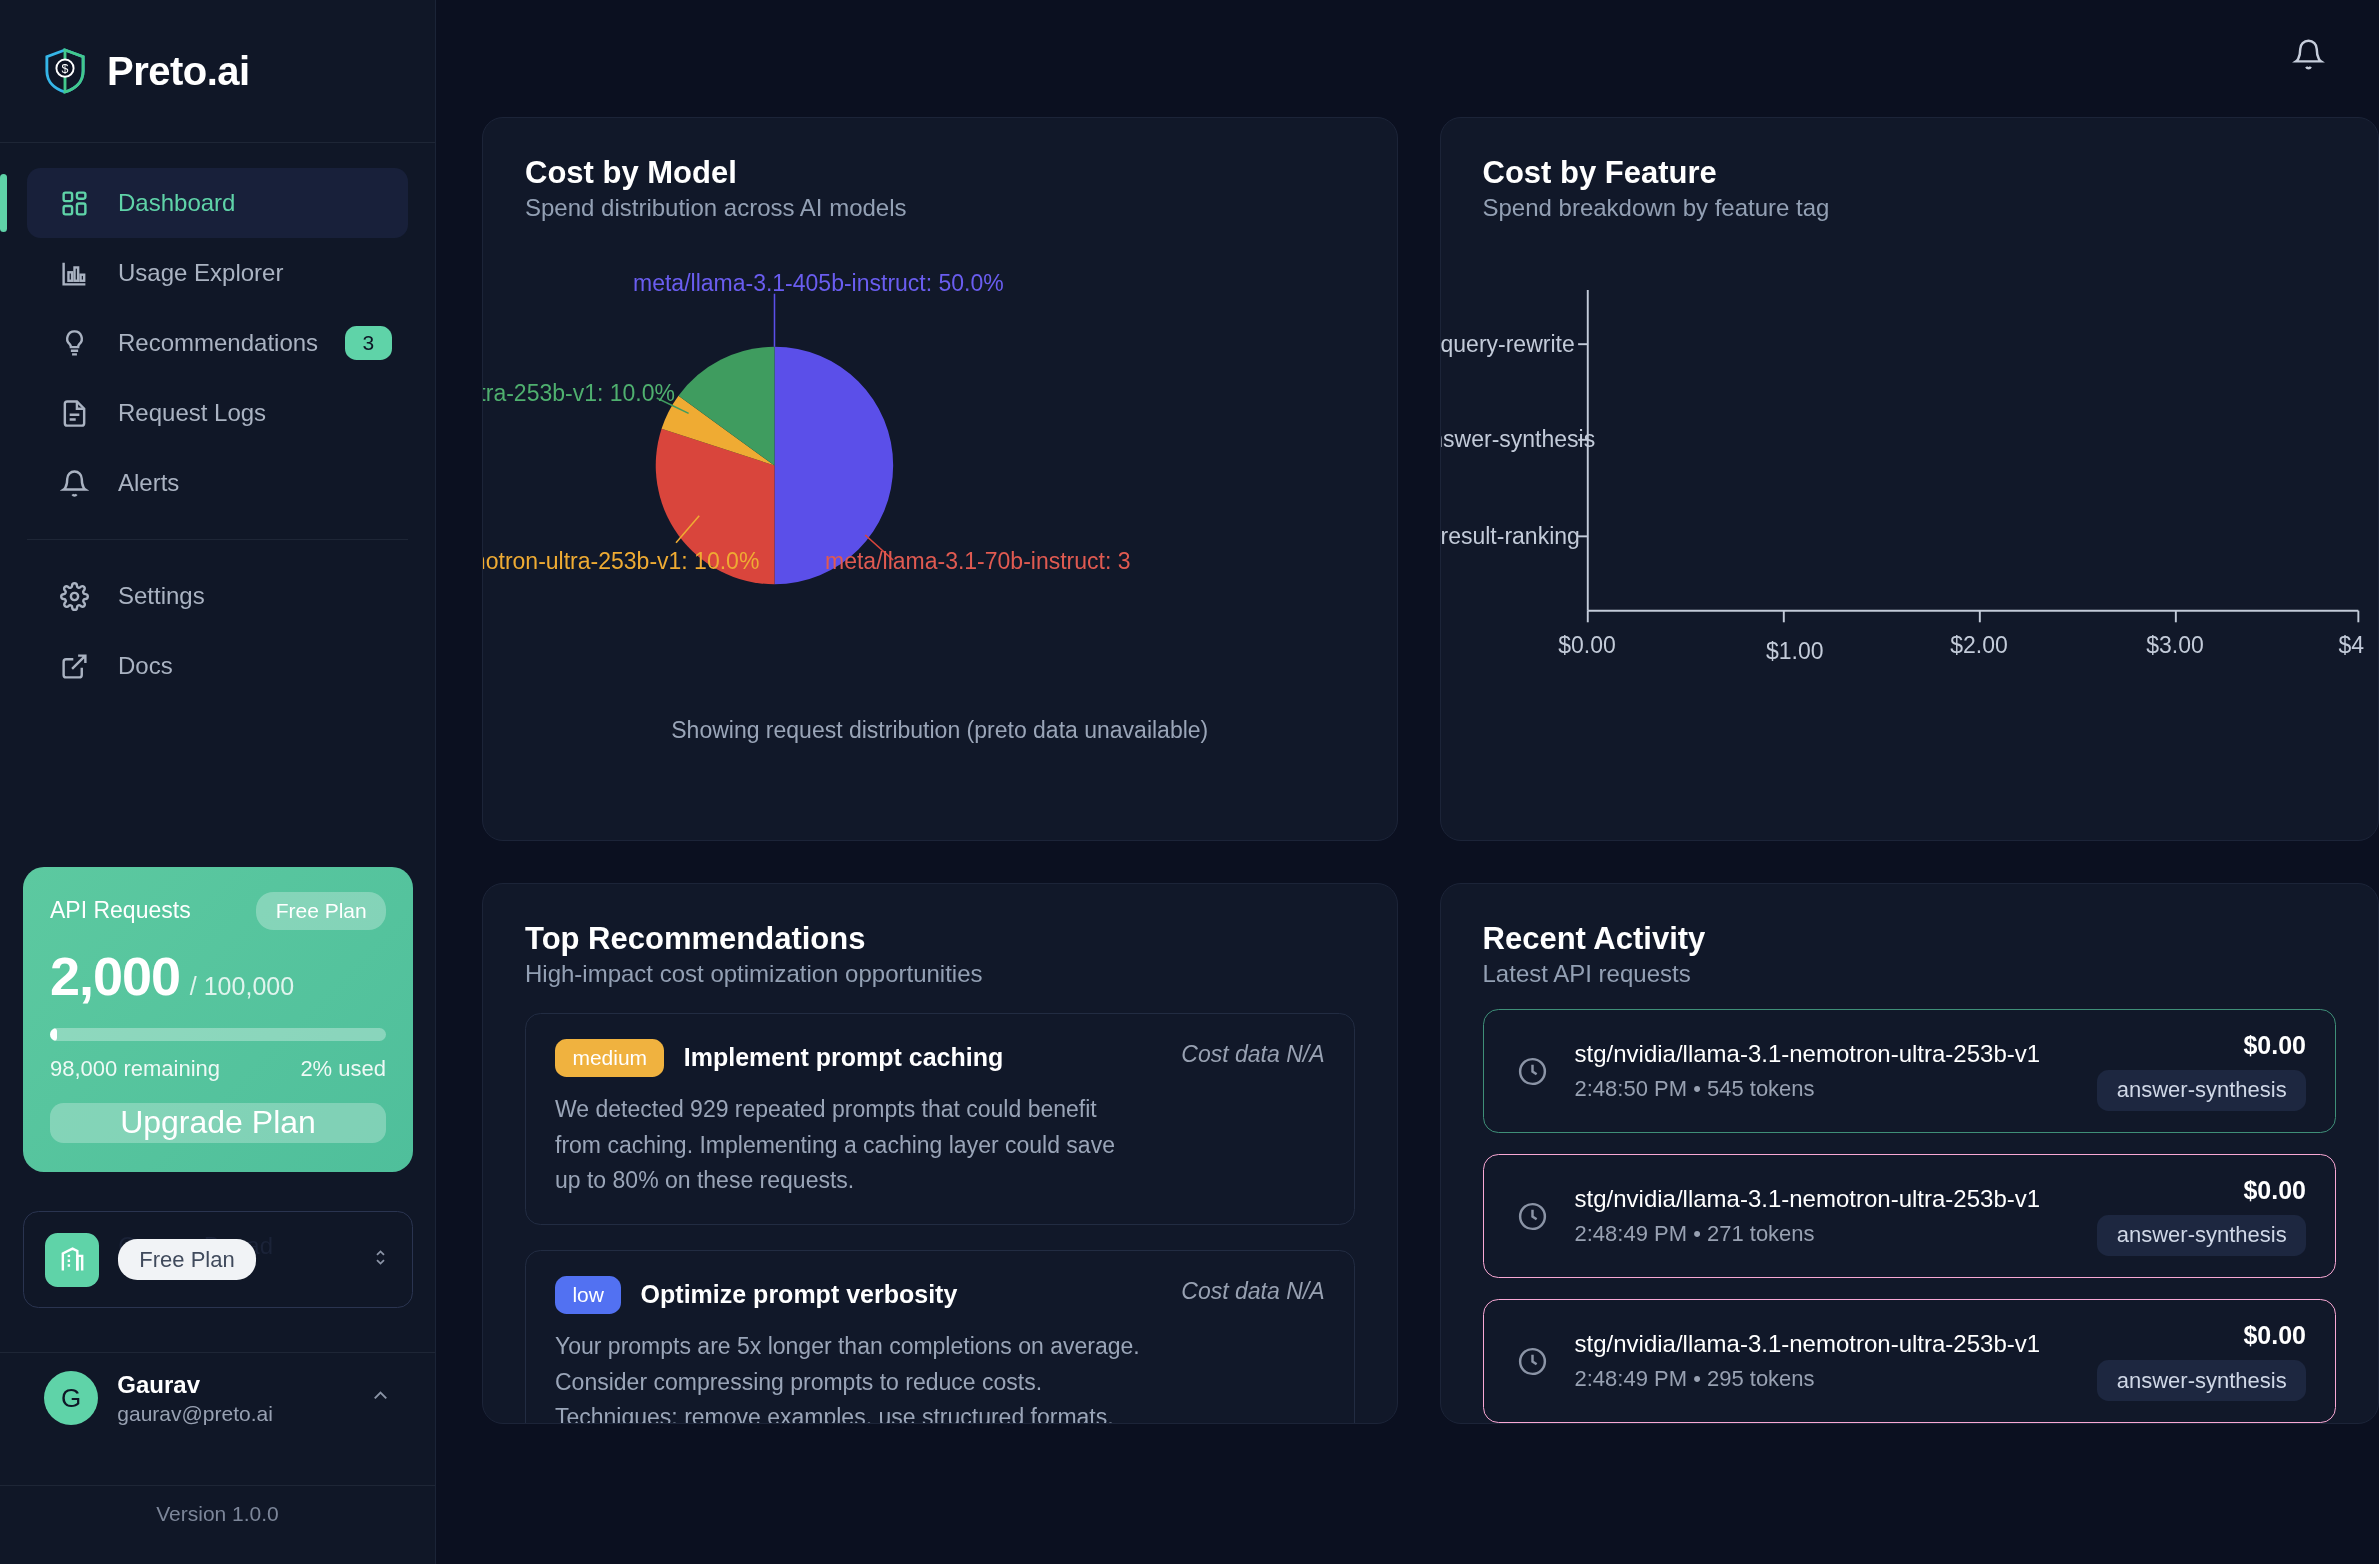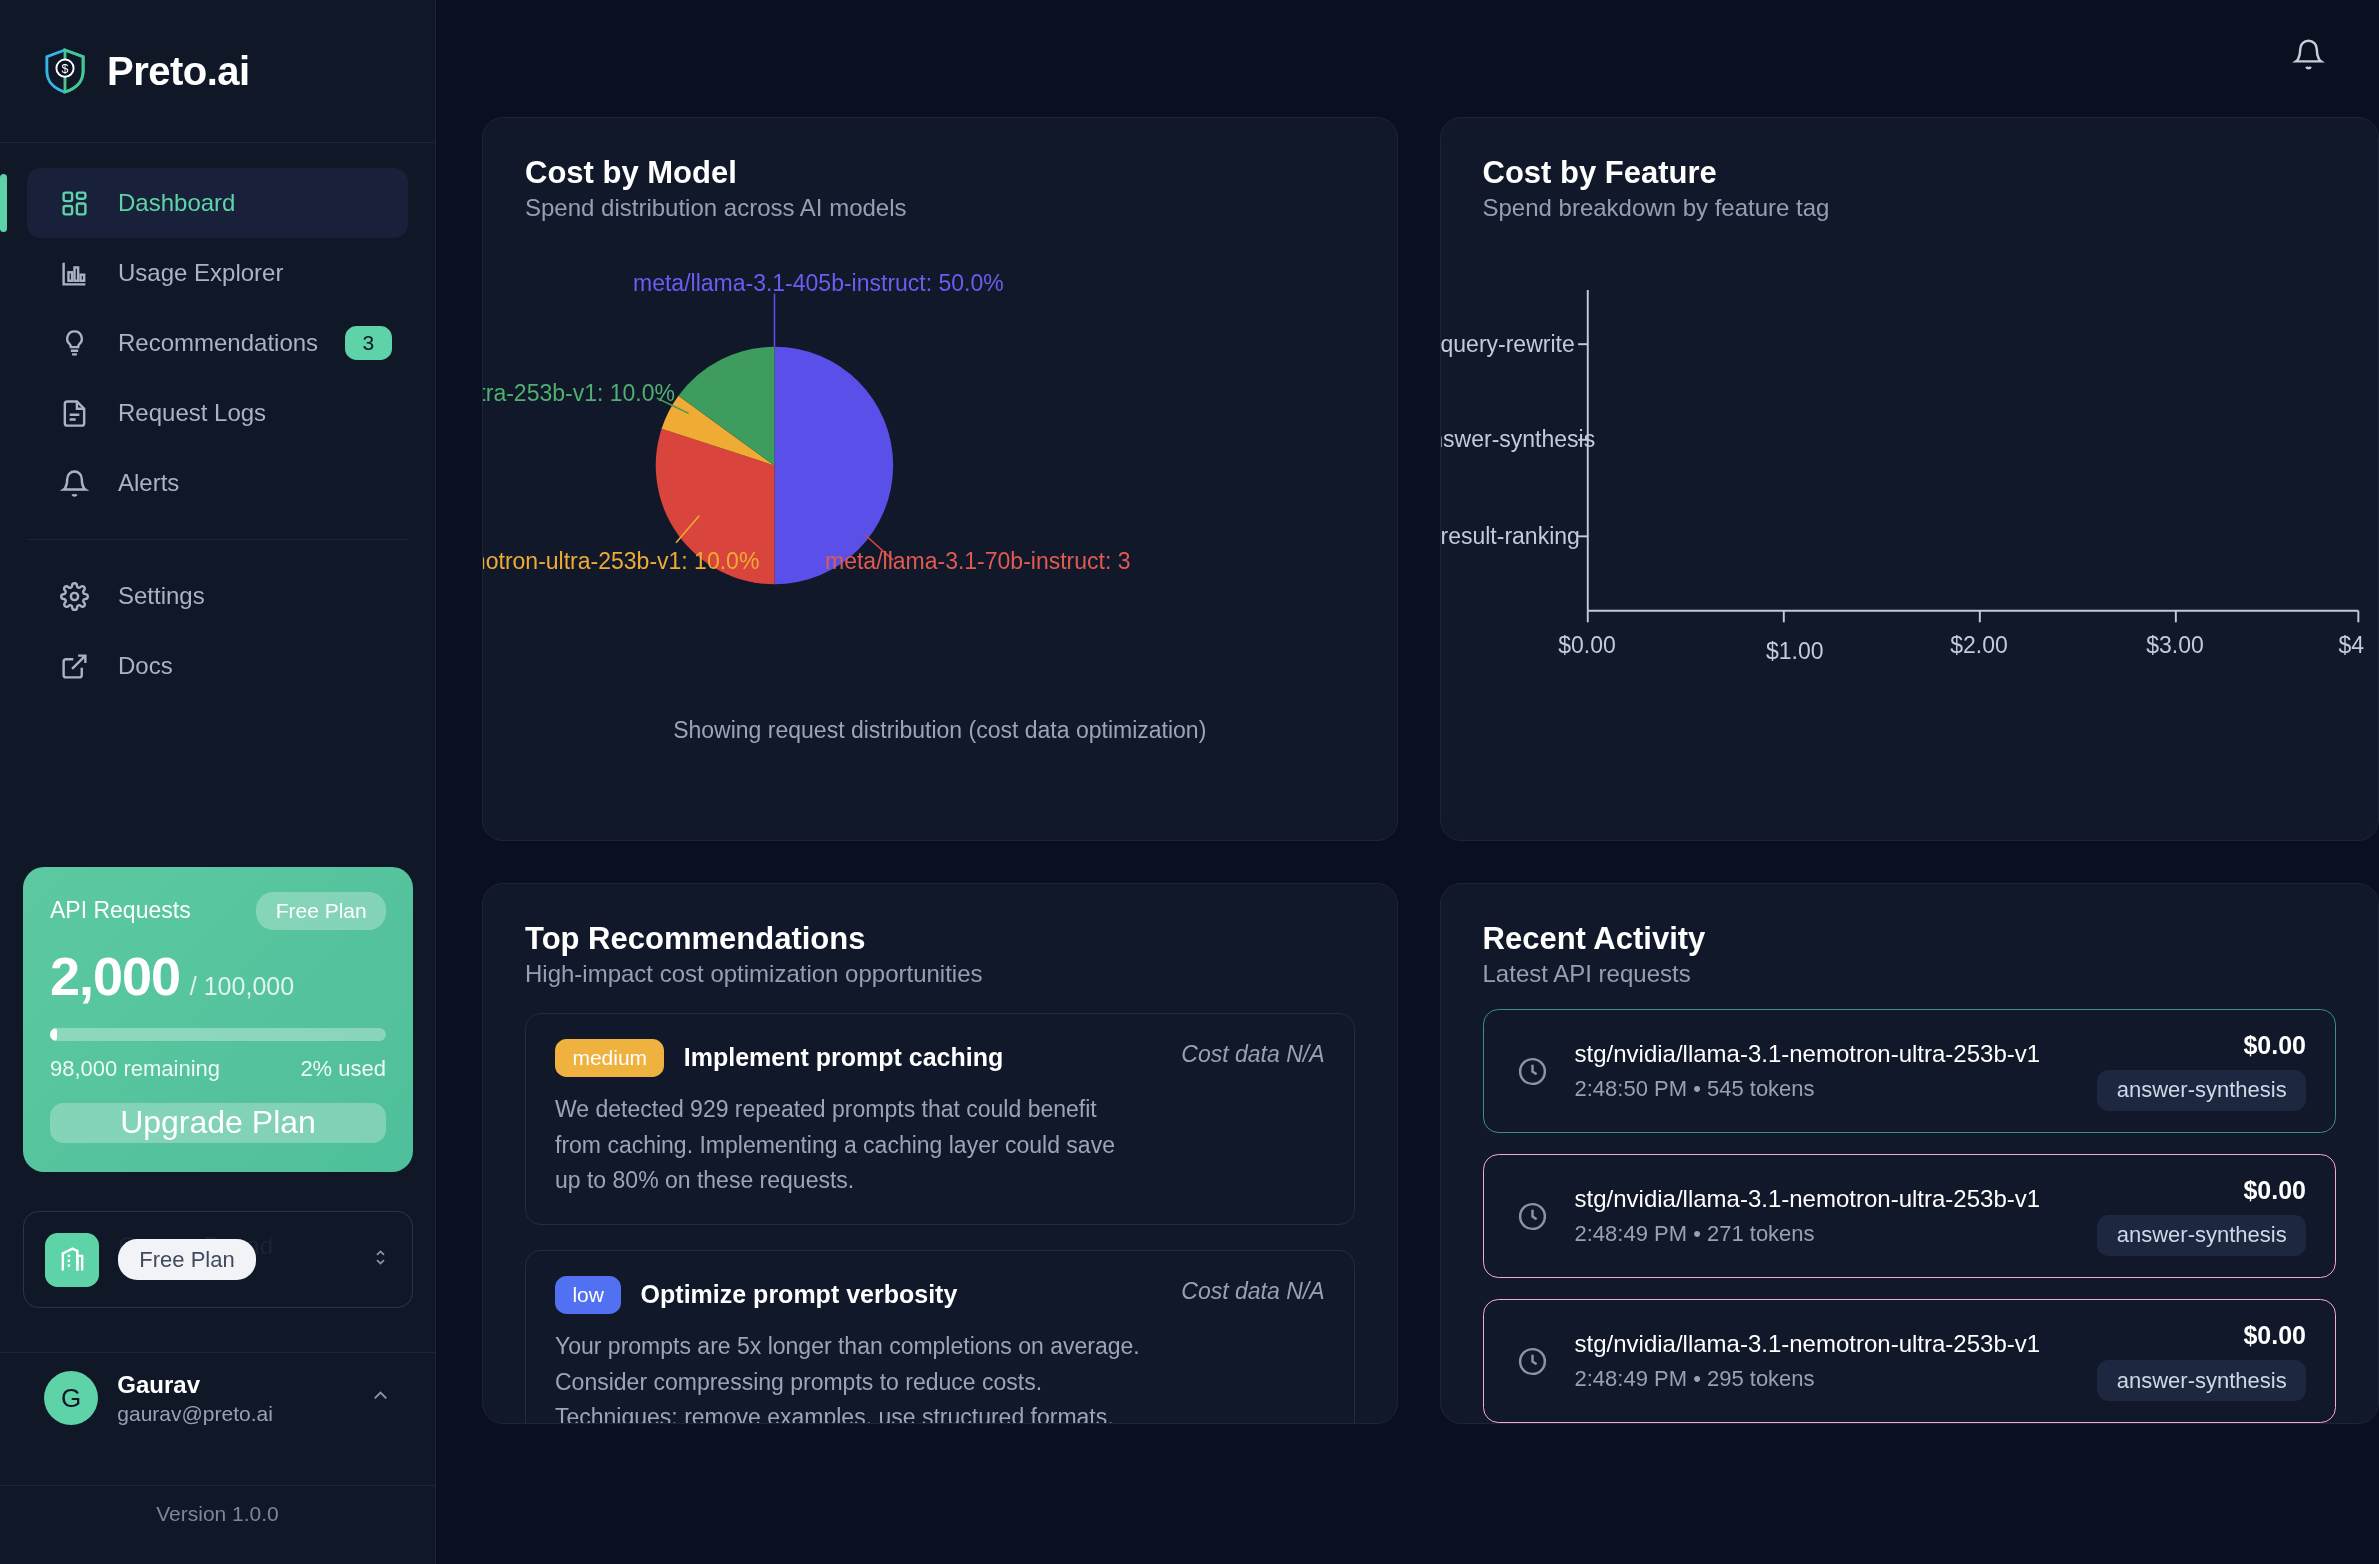--- a/index.html
+++ b/index.html
@@ -348,21 +348,21 @@
 
             <span class="lbl" style="left:150px; top:46px; color:#6a5df0;">meta/llama-3.1-405b-instruct: 50.0%</span>
 
             <span class="lbl" style="left:342px; top:324px; color:#e05a51;">meta/llama-3.1-70b-instruct: 3</span>
 
             <span class="lbl" style="left:-42px; top:156px; color:#4fb06f;">n-ultra-253b-v1: 10.0%</span>
 
             <span class="lbl" style="left:-42px; top:324px; color:#efab33;">nemotron-ultra-253b-v1: 10.0%</span>
           </div>
 
-          <div class="pie-note">Showing request distribution (cost data optimization)</div>
+          <div class="pie-note">Showing request distribution (preto data unavailable)</div>
         </section>
 
         <section class="card card-cost-feature">
           <div class="card-title">Cost by Feature</div>
           <div class="card-sub">Spend breakdown by feature tag</div>
 
           <div class="feat-chart">
             <svg width="927" height="512" viewBox="0 0 960 530">
 
               <line x1="152" y1="58" x2="152" y2="390" stroke="#c3cbd9" stroke-width="2"></line>

